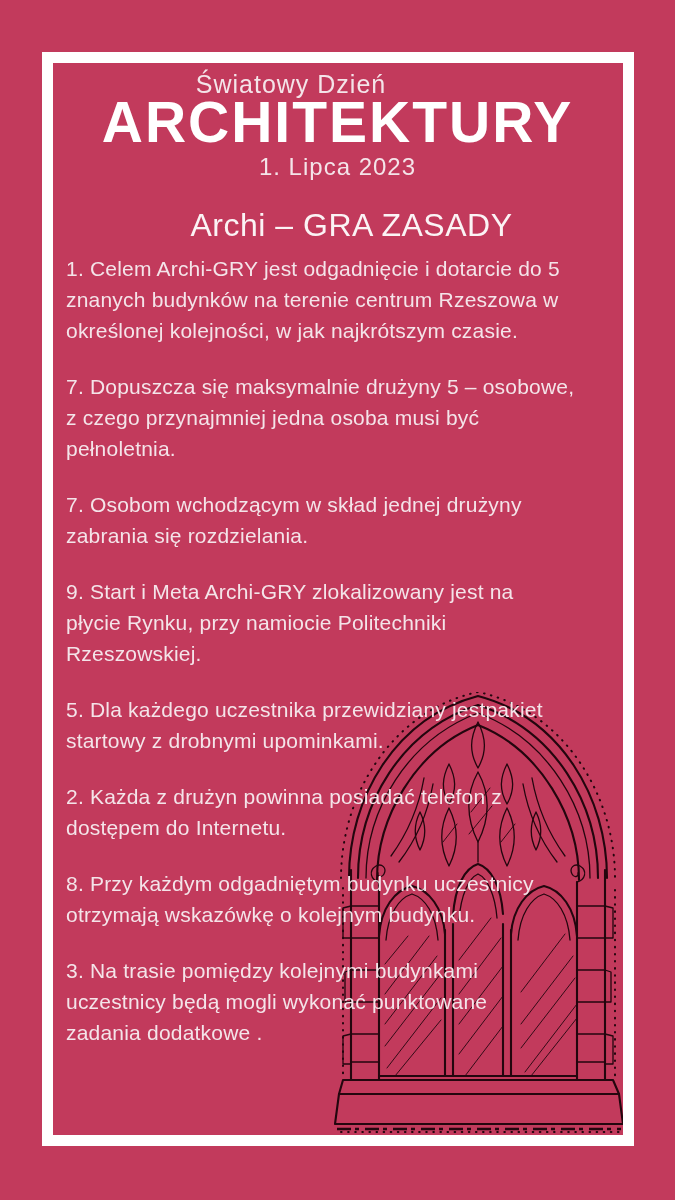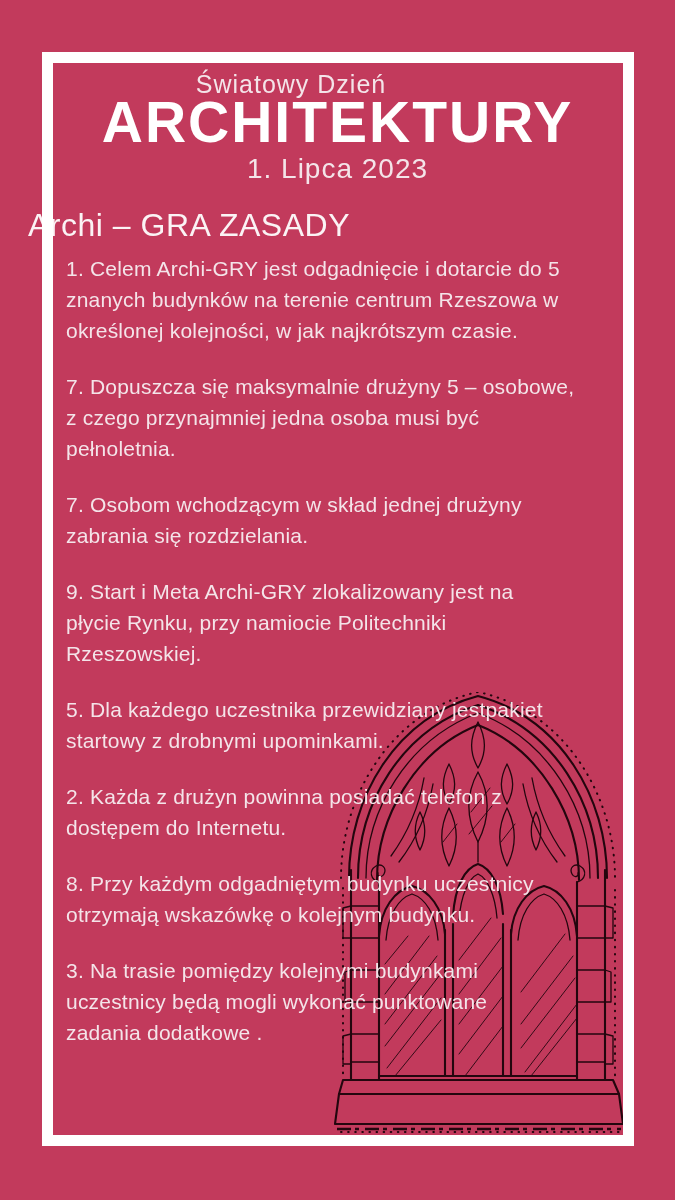--- a/index.html
+++ b/index.html
@@ -37,26 +37,27 @@
   .main-title{
     position:absolute;left:0;top:94px;width:675px;
     text-align:center;
     font-size:57px;line-height:1;font-weight:700;letter-spacing:2px;
     color:var(--title);
     z-index:2;
   }
   .date-line{
     position:absolute;left:0;top:153px;width:675px;
     text-align:center;
-    font-size:28px;font-weight:400;letter-spacing:1px;
+    font-size:24px;font-weight:400;letter-spacing:1px;
     color:var(--text);
     z-index:2;
   }
   .section-title{
     position:absolute;left:0;top:207px;width:675px;
+    text-align:center;
     font-size:32px;font-weight:400;letter-spacing:0.5px;
     color:#fbf3f5;
     z-index:2;
     padding-left:28px;
   }
   .rules{
     position:absolute;left:66px;top:253px;width:557px;
     z-index:2;
     list-style:none;
   }

